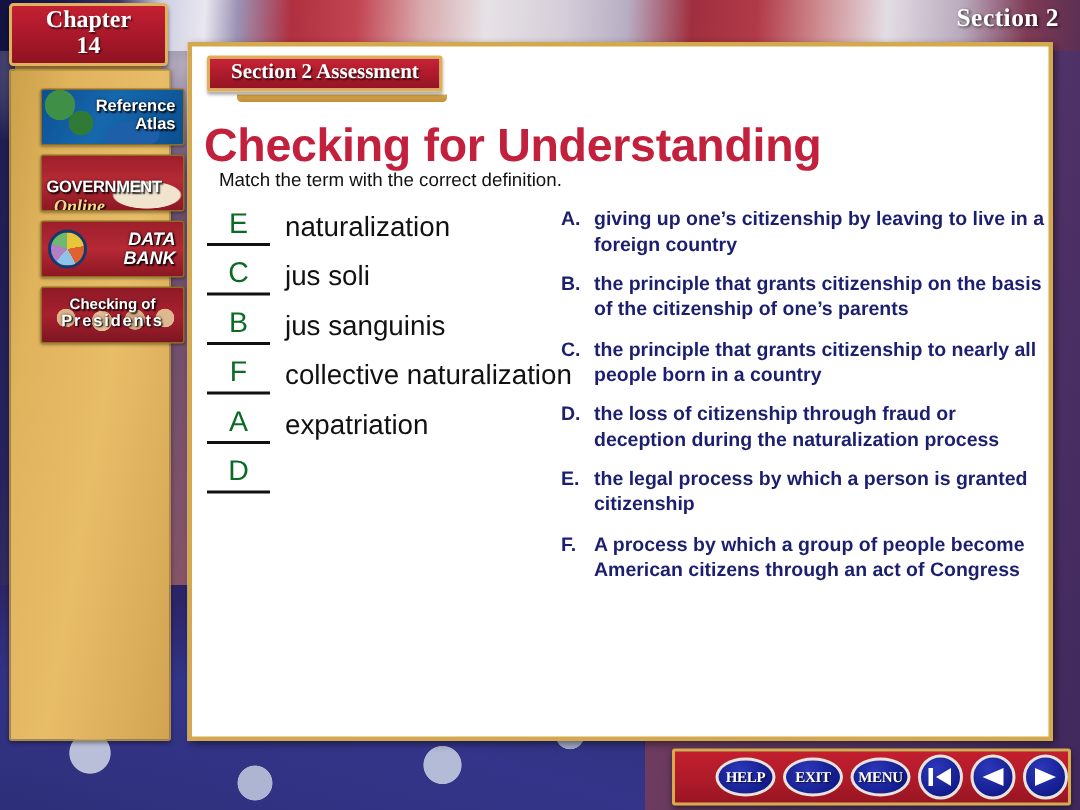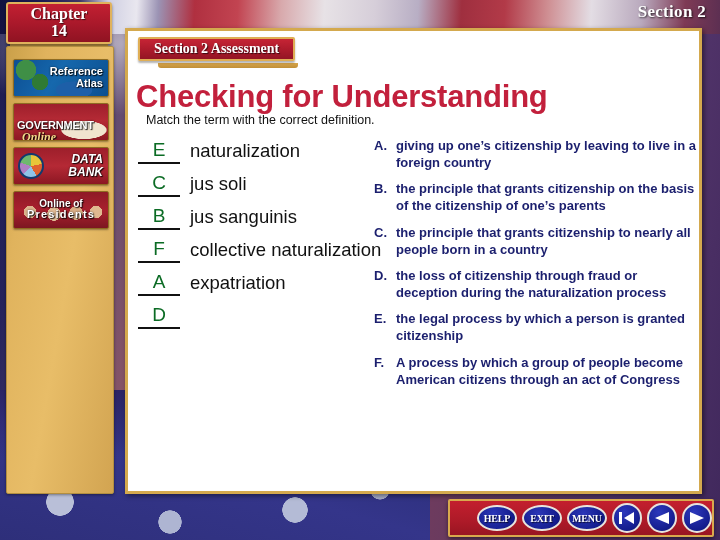--- a/index.html
+++ b/index.html
@@ -91,21 +91,21 @@
     letter-spacing: .3px;
   }
 
   
   .sidebar {
     position: absolute; left: 6px; top: 46px;
     width: 108px; height: 448px;
     background: linear-gradient(100deg, #caa049 0%, #e0b35d 22%, #e8bd68 55%, #d2a451 100%);
     border: 1px solid #b28e40;
     border-radius: 2px;
-    padding: 12px 6px 0 6px;
+    padding: 12px 6px 0 20px;
     box-shadow: 0 1px 3px rgba(0,0,0,.4);
   }
   .side-btn {
     position: relative;
     width: 96px; height: 38px;
     margin-bottom: 6px;
     border: 1px solid #8e6b22;
     border-radius: 2px;
     overflow: hidden;
     display: flex; align-items: center; justify-content: center;
@@ -344,21 +344,21 @@
     <div class="side-btn btn-data">
       <span class="pie-icon"></span>
       <span class="btn-label">
         <span>DATA</span><br>
         <span>BANK</span>
       </span>
     </div>
 
     <div class="side-btn btn-pres">
       <span class="btn-label">
-        <span class="pres-l1">Online of</span>
+        <span class="pres-l1">Checking of</span>
         <span class="pres-l2">Presidents</span>
       </span>
     </div>
 
   </div>
 
   <div class="content-panel">
 
     <div class="assess-tab"></div>
     <div class="assess-banner">Section 2 Assessment</div>

